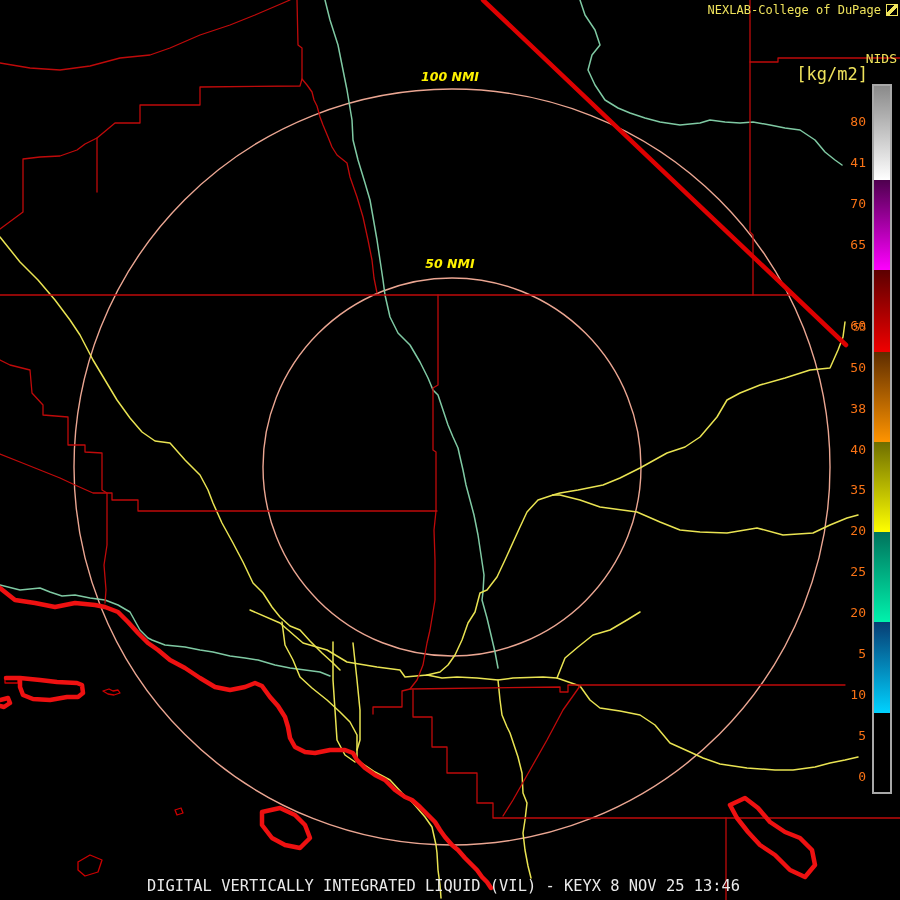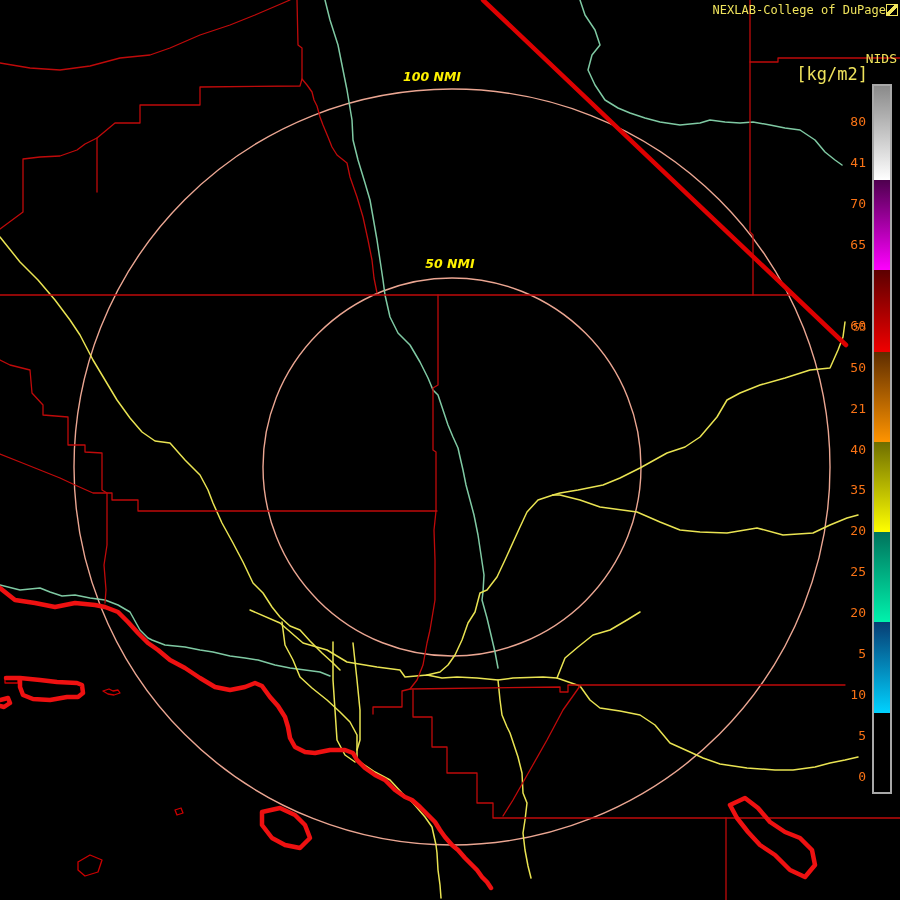--- a/index.html
+++ b/index.html
@@ -1,20 +1,20 @@
 <!DOCTYPE html>
 <html><head>
 <meta charset="utf-8">
 <style>
   html,body{margin:0;padding:0;background:#000;}
   #stage{position:relative;width:900px;height:900px;background:#000;overflow:hidden;
          font-family:"DejaVu Sans Mono",monospace;}
   #map-svg{position:absolute;left:0;top:0;}
   .ytext{color:#EFE35C;}
-  #header-bar{position:absolute;top:3px;right:2px;display:flex;align-items:center;
+  #header-bar{position:absolute;top:3px;right:2px;display:flex;align-items:center;gap:5px;
               font-size:12px;letter-spacing:0px;}
   #logo-glyph{display:inline-block;width:10px;height:10px;border:1px solid #EFE35C;
               background:linear-gradient(135deg,transparent 38%,#EFE35C 38%,#EFE35C 62%,transparent 62%);}
   #cb-title{position:absolute;top:51px;right:3px;font-size:13px;}
   #cb-units{position:absolute;top:64px;right:32px;font-size:17px;}
   #colorbar{position:absolute;left:872px;top:84px;width:16px;height:706px;
             border:2px solid #A8A8A8;background:#000;}
   .cb-seg{position:absolute;left:0;width:16px;}
   .cb-tick{position:absolute;left:806px;width:60px;text-align:right;
            font-size:13px;color:#f97316;}
@@ -83,21 +83,21 @@
         <polyline points="0,588 15,600 35,603 55,607 75,603 95,605 105,607 118,612 128,622 138,633 148,643 158,650 170,660 185,668 200,678 215,687 230,690 245,687 255,683 262,686 270,697 278,706 285,717 288,727 290,738 295,747 305,752 315,753 330,750 345,750 353,753 357,760 365,768 375,775 385,780 395,790 405,797 412,800 420,807 428,815 435,822 440,830 445,837 452,845 458,850 465,858 472,865 477,870 482,877 487,882 491,888"></polyline>
         <polyline points="6,678 20,678 40,680 57,682 77,683 82,685 83,693 78,697 67,697 50,700 33,699 23,695 20,687 20,678"></polyline>
         <polyline points="0,700 8,698 10,703 4,707 0,706"></polyline>
         <polyline points="262,812 280,808 295,815 305,825 310,838 300,848 285,845 272,838 262,825 262,812"></polyline>
         <polyline points="730,805 745,798 758,808 770,822 785,832 800,838 812,850 815,865 805,877 790,870 775,855 760,845 748,832 737,818 730,805"></polyline>
       </g>
     </svg>
 
   <div id="ring-labels">
       <div class="ring-label" style="left: 450px; top: 264px;">50 NMI</div>
-      <div class="ring-label" style="left: 432px; top: 77px; font-style: italic;">100 NMI</div>
+      <div class="ring-label" style="left: 450px; top: 77px; font-style: italic;">100 NMI</div>
     </div>
 
   <div id="header-bar">
     <span class="ytext">NEXLAB-College of DuPage</span>
     <span id="logo-glyph"></span>
   </div>
 
   <div id="cb-title" class="ytext">NIDS</div>
   <div id="cb-units" class="ytext">[kg/m2]</div>
 
@@ -114,24 +114,25 @@
   <div id="cb-ticks">
       <div class="cb-tick" style="top: 769px;">0</div>
       <div class="cb-tick" style="top: 728.062px;">5</div>
       <div class="cb-tick" style="top: 687.125px;">10</div>
       <div class="cb-tick" style="top: 646.188px;">5</div>
       <div class="cb-tick" style="top: 605.25px;">20</div>
       <div class="cb-tick" style="top: 564.312px;">25</div>
       <div class="cb-tick" style="top: 523.375px;">20</div>
       <div class="cb-tick" style="top: 482.438px;">35</div>
       <div class="cb-tick" style="top: 441.5px;">40</div>
-      <div class="cb-tick" style="top: 400.562px;">21</div>
+      <div class="cb-tick" style="top: 400.562px;">38</div>
       <div class="cb-tick" style="top: 359.625px;">50</div>
       <div class="cb-tick" style="top: 318.688px; font-family: Liberation Serif, serif;">55</div>
       <div class="cb-tick" style="top: 277.75px; margin-top: 40px;">60</div>
       <div class="cb-tick" style="top: 236.812px;">65</div>
       <div class="cb-tick" style="top: 195.875px;">70</div>
       <div class="cb-tick" style="top: 154.938px;">41</div>
       <div class="cb-tick" style="top: 114px;">80</div>
     </div>
 
+  <div id="footer-title">DIGITAL VERTICALLY INTEGRATED LIQUID (VIL) - KEYX 8 NOV 25 13:46</div>
 
 </div>
 
 </body></html>

